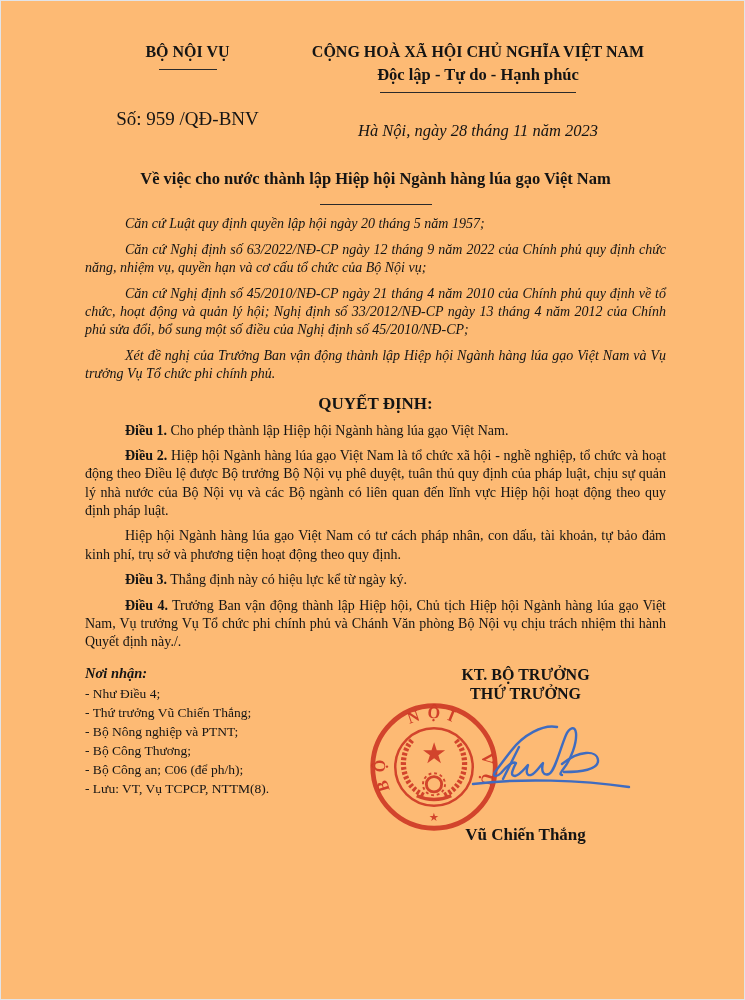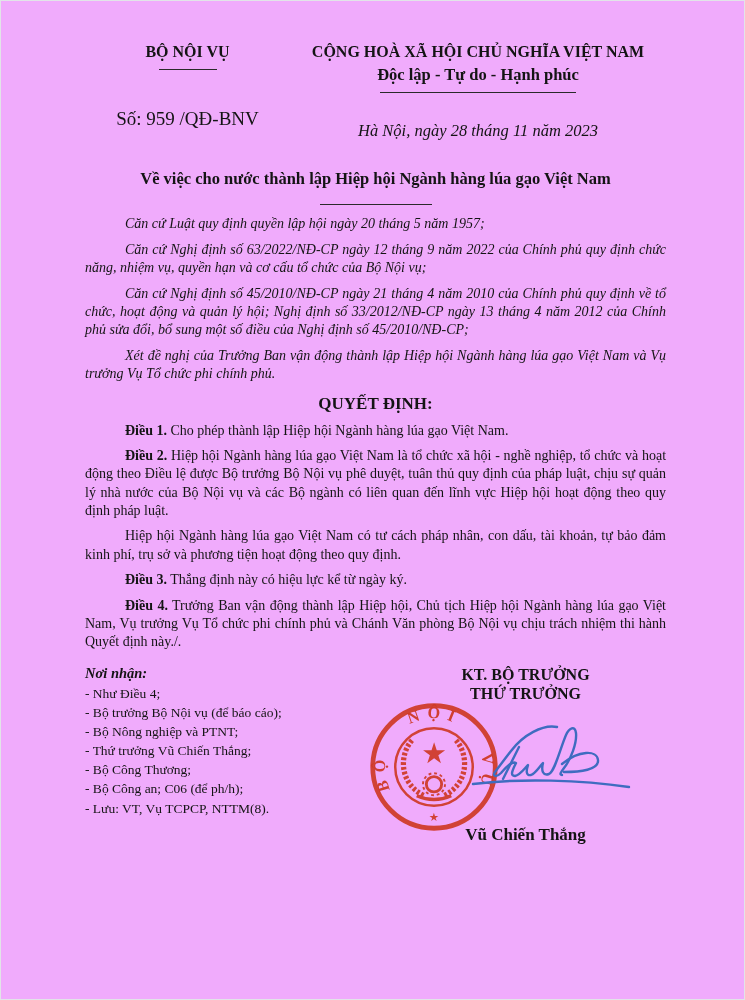--- a/index.html
+++ b/index.html
@@ -1,18 +1,18 @@
 <!DOCTYPE html>
 <html lang="vi"><head>
 <meta charset="utf-8">
 <style>
   html,body { margin:0; padding:0; background:#eceef1; }
   .page {
     width:745px; height:1000px; margin:0 auto; box-sizing:border-box;
-    background:#f0abfc; border:1px solid #e2e4e8;
+    background:#fdba74; border:1px solid #e2e4e8;
     padding:42px 78px 0 84px; overflow:hidden;
     font-family:"Liberation Serif","DejaVu Serif",serif; color:#141414;
     position:relative;
   }
   
   .hdr { display:flex; }
   .hdr-left { width:205px; text-align:center; }
   .agency { font-weight:bold; font-size:16px; white-space:nowrap; }
   .rule-sm { width:58px; border-top:1.6px solid #2a2a2a; margin:8px auto 0; }
   .doc-no { margin-top:38px; font-size:19px; white-space:nowrap; }
@@ -99,25 +99,24 @@
       <p><b class="art-label">Điều 4.</b> <span>Trưởng Ban vận động thành lập Hiệp hội, Chủ tịch Hiệp hội Ngành hàng lúa gạo Việt Nam, Vụ trưởng Vụ Tổ chức phi chính phủ và Chánh Văn phòng Bộ Nội vụ chịu trách nhiệm thi hành Quyết định này./.</span></p>
     </div>
 
   <div class="footer">
     <div class="recipients">
       <div class="recipients-heading">Nơi nhận:</div>
       <div>
 
           <div class="item">- Như Điều 4;</div>
 
-          <div class="item">- Bộ trưởng Bộ Nội vụ (để báo cáo);</div>
+
+          <div class="item">- Thứ trưởng Vũ Chiến Thắng;</div>
 
           <div class="item">- Bộ Nông nghiệp và PTNT;</div>
-
-          <div class="item">- Thứ trưởng Vũ Chiến Thắng;</div>
 
           <div class="item">- Bộ Công Thương;</div>
 
           <div class="item">- Bộ Công an; C06 (để ph/h);</div>
 
           <div class="item">- Lưu: VT, Vụ TCPCP, NTTM(8).</div>
         </div>
     </div>
 
     <div class="sig-block">

